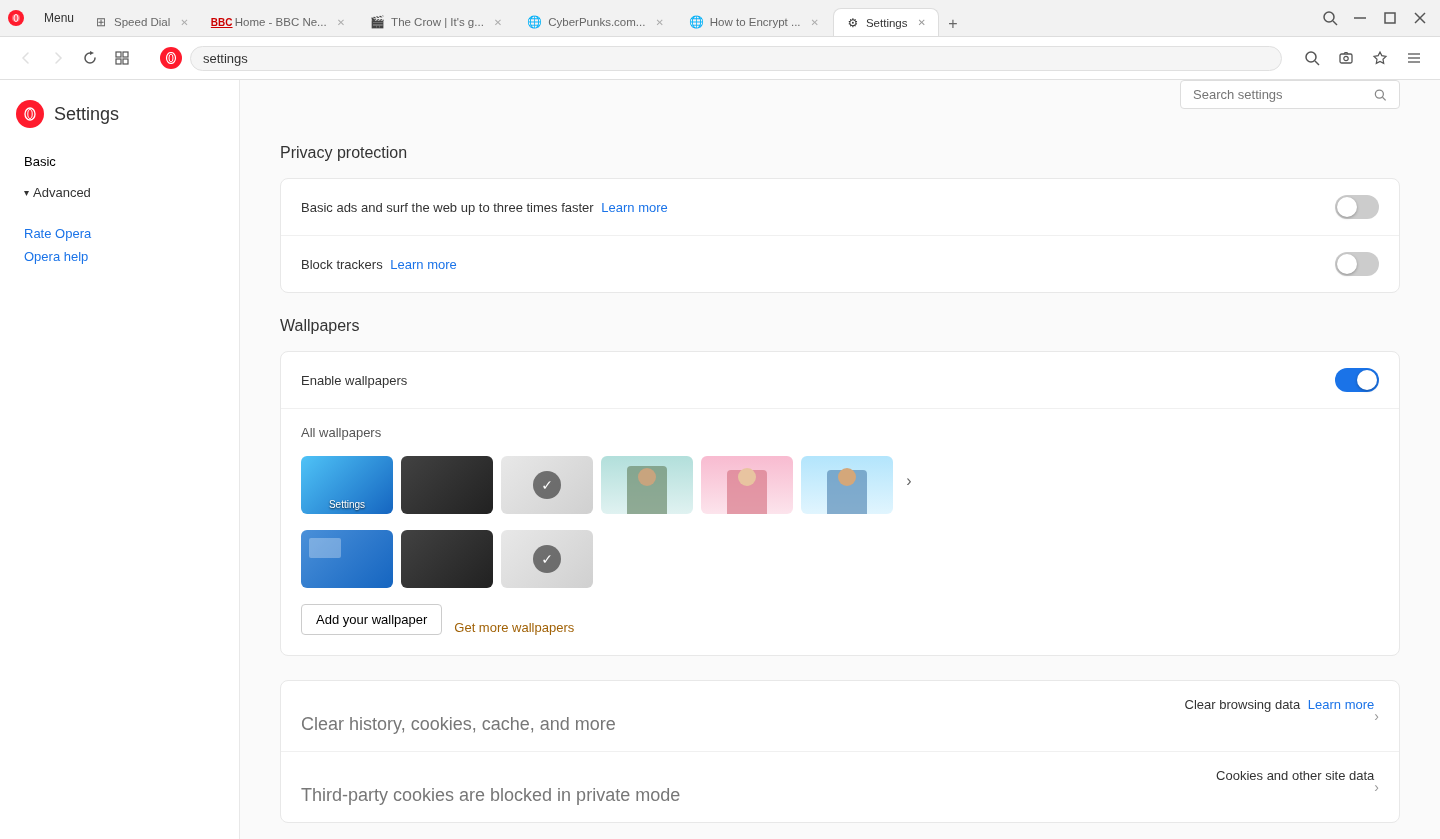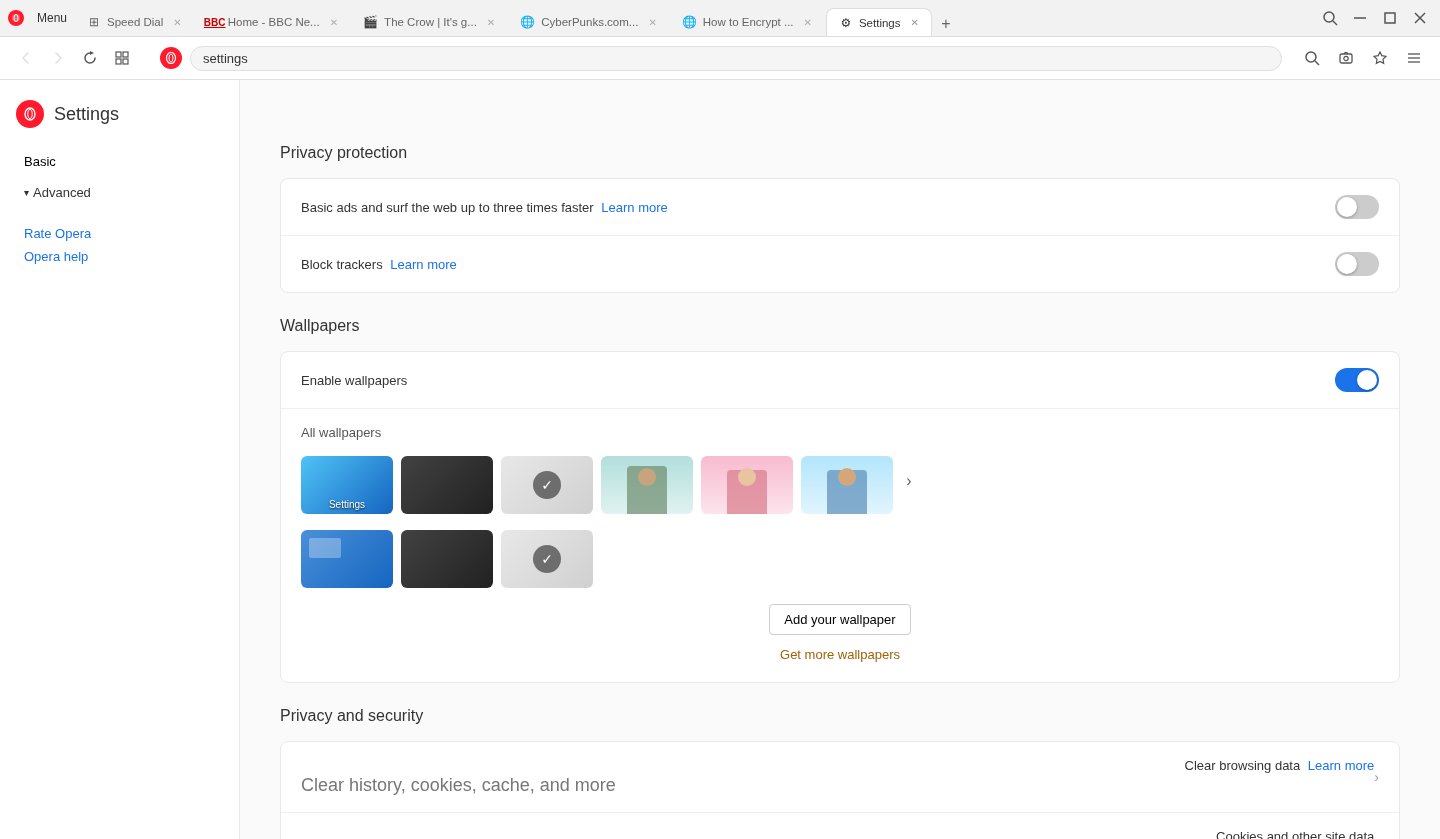--- a/index.html
+++ b/index.html
@@ -6,21 +6,21 @@
     body { font-family: -apple-system, BlinkMacSystemFont, 'Segoe UI', sans-serif; background: #f5f5f5; font-size: 13px; color: #333; }
 
     
     .browser-chrome { background: #f2f2f2; border-bottom: 1px solid #ddd; }
     .tab { display: flex; align-items: center; height: 28px; padding: 0 12px; border-radius: 8px 8px 0 0; font-size: 12px; gap: 6px; max-width: 180px; cursor: pointer; }
     .tab.active { background: white; border: 1px solid #ddd; border-bottom: none; }
     .tab.inactive { background: transparent; color: #666; }
     .tab .tab-icon { width: 14px; height: 14px; display: flex; align-items: center; justify-content: center; }
     .tab .tab-close { margin-left: 4px; opacity: 0.5; font-size: 10px; cursor: pointer; }
     .tab .tab-label { overflow: hidden; text-overflow: ellipsis; white-space: nowrap; font-size: 11.5px; }
-    .opera-menu-btn { display: flex; align-items: center; gap: 13px; padding: 4px 8px; font-size: 12px; cursor: pointer; }
+    .opera-menu-btn { display: flex; align-items: center; gap: 20px; padding: 4px 8px; font-size: 12px; cursor: pointer; }
     .opera-icon { width: 16px; height: 16px; background: #ff1b2d; border-radius: 50%; display: flex; align-items: center; justify-content: center; }
     .tab-add-btn { width: 24px; height: 24px; display: flex; align-items: center; justify-content: center; cursor: pointer; font-size: 16px; color: #666; }
     .tb-icon { width: 24px; height: 24px; display: flex; align-items: center; justify-content: center; cursor: pointer; }
 
     
     .toolbar { display: flex; align-items: center; height: 44px; padding: 0 12px; background: white; border-bottom: 1px solid #e0e0e0; gap: 8px; }
     .toolbar-nav { display: flex; gap: 4px; }
     .nav-btn { width: 28px; height: 28px; display: flex; align-items: center; justify-content: center; cursor: pointer; color: #666; border-radius: 4px; }
     .nav-btn.disabled { opacity: 0.3; cursor: default; }
     .address-bar { flex: 1; display: flex; align-items: center; background: #f5f5f5; border: 1px solid #e0e0e0; border-radius: 20px; padding: 4px 12px; gap: 8px; }
@@ -67,21 +67,21 @@
     .wallpaper-label { position: absolute; bottom: 4px; left: 0; right: 0; text-align: center; font-size: 10px; color: white; text-shadow: 0 1px 2px rgba(0,0,0,0.8); }
     .wallpaper-next-btn { display: flex; align-items: center; justify-content: center; width: 24px; height: 58px; color: #666; cursor: pointer; font-size: 16px; flex-shrink: 0; }
 
     
     .wp-blue { background: linear-gradient(135deg, #4fc3f7, #1565c0); }
     .wp-dark { background: linear-gradient(135deg, #424242, #212121); }
 
     .wallpaper-subsection { margin-bottom: 16px; }
     .wallpaper-sublabel { font-size: 13px; color: #555; margin-bottom: 8px; }
 
-    .wallpaper-actions { display: flex; align-items: center; gap: 12px; margin-top: 16px; flex-direction: column; }
+    .wallpaper-actions { display: flex; align-items: flex-end; gap: 12px; margin-top: 16px; }
     .btn-outline { border: 1px solid #ccc; background: white; padding: 7px 14px; border-radius: 4px; font-size: 13px; cursor: pointer; }
 
     
     .nav-row { display: flex; align-items: center; justify-content: space-between; padding: 16px 20px; border-bottom: 1px solid #f0f0f0; cursor: pointer; }
     .nav-row:last-child { border-bottom: none; }
     .nav-row-content { flex: 1; }
     .nav-row-title { font-size: 13px; color: #333; font-weight: 400; text-align: right; }
     .nav-row-desc { font-size: 18px; color: #777; margin-top: 2px; }
     .nav-row-arrow { color: #999; font-size: 14px; }
 
@@ -279,20 +279,29 @@
       </div>
 
       <div style="margin-top:16px;">
         <a class="sidebar-link">Rate Opera</a>
         <a class="sidebar-link">Opera help</a>
       </div>
     </div>
 
     <div class="main-content" style="position:relative;">
 
+      <div style="position:absolute;top:0;right:40px;">
+        <div class="search-bar">
+          <input type="text" class="search-input" placeholder="Search settings" style="">
+          <svg width="14" height="14" viewBox="0 0 14 14" fill="none">
+              <circle cx="6" cy="6" r="4.5" stroke="#888" stroke-width="1.4"></circle>
+              <line x1="9.5" y1="9.5" x2="13" y2="13" stroke="#888" stroke-width="1.4"></line>
+            </svg>
+        </div>
+      </div>
 
       <div style="margin-top:40px;">
         <div class="section-title">Privacy protection</div>
         <div class="settings-card">
           <div class="setting-row">
             <div class="setting-text">
               <span class="setting-label">Basic ads and surf the web up to three times faster</span>
               <a class="setting-link">Learn more</a>
             </div>
             <div class="toggle"></div>
@@ -365,21 +374,20 @@
 
             <div class="wallpaper-actions">
               <button class="btn-outline">Add your wallpaper</button>
               <a class="inline-link">Get more wallpapers</a>
             </div>
           </div>
         </div>
       </div>
 
       <div>
-        <div class="section-title">Privacy and security</div>
         <div class="settings-card">
 
           <div class="nav-row">
             <div class="nav-row-content">
               <div class="nav-row-title">
                 <span>Clear browsing data</span>
                 <a class="setting-link">Learn more</a>
               </div>
               <div class="nav-row-desc">Clear history, cookies, cache, and more</div>
             </div>

